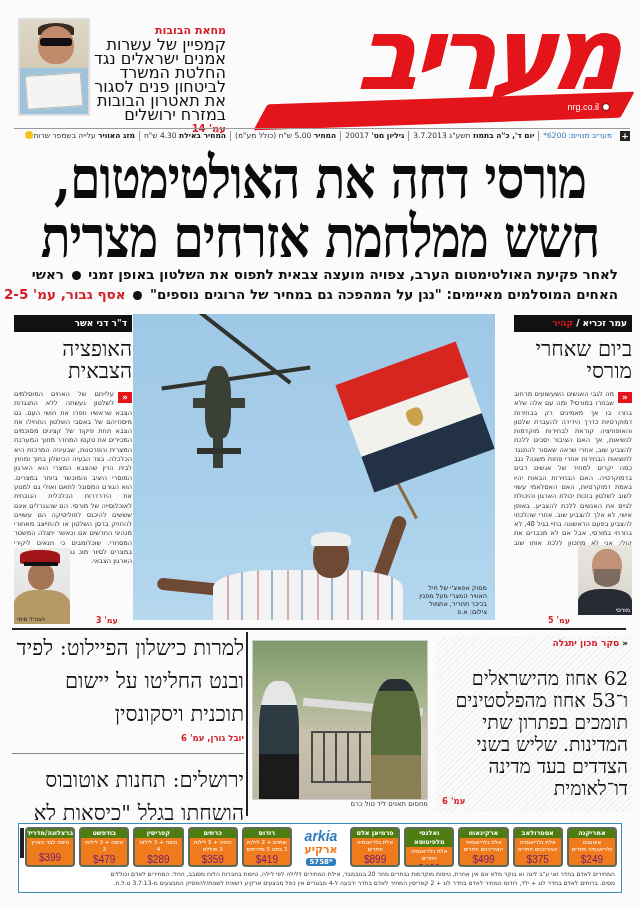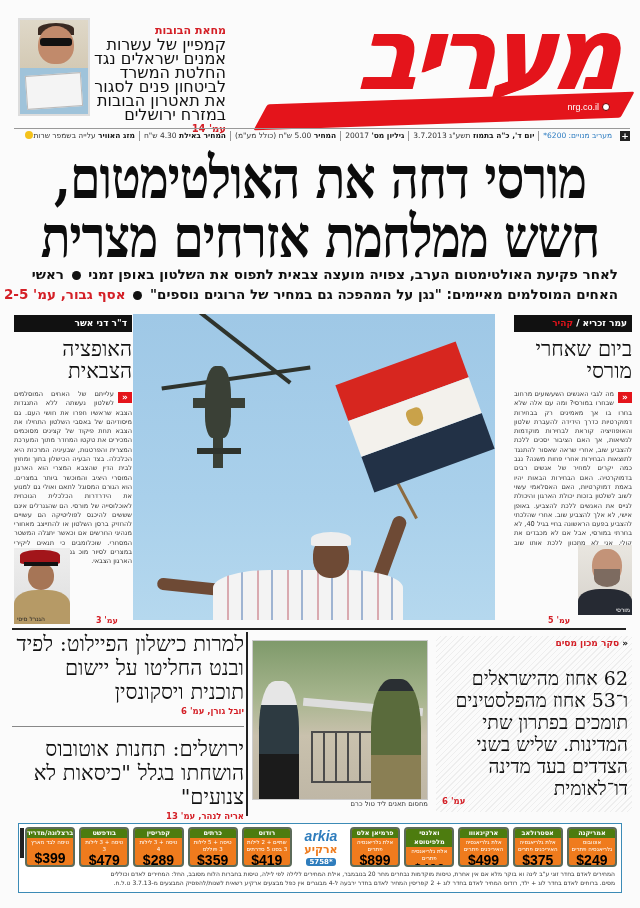--- a/index.html
+++ b/index.html
@@ -114,21 +114,21 @@
   .man-shirt { position:absolute; left: 80px; top: 256px; width: 190px; height: 60px; background: repeating-linear-gradient(90deg,#f3f3f3 0 14px,#d9aab0 14px 16px,#f3f3f3 16px 28px,#9fb4d2 28px 30px); border-radius: 30% 30% 0 0; }
   .man-head { position:absolute; left: 180px; top: 222px; width: 36px; height: 42px; border-radius: 45%; background:#6e4a35; }
   .man-cap { position:absolute; left: 178px; top: 218px; width: 40px; height: 14px; border-radius: 50% 50% 10% 10%; background:#eee; }
   .man-arm-r { position:absolute; left: 248px; top: 200px; width: 14px; height: 80px; background:#6e4a35; transform: rotate(20deg); border-radius: 8px; }
   .man-arm-l { position:absolute; left: 24px; top: 268px; width: 90px; height: 12px; background:#6e4a35; transform: rotate(6deg); border-radius: 8px; }
   .photo-caption { position:absolute; right: 8px; bottom: 4px; width: 78px; font-size: 6.5px; line-height: 8px; color:#222; text-align: right; }
 
   
   .divider-h { position: absolute; height: 2px; background: #222; }
   .left-stories { position:absolute; left: 12px; top: 632px; width: 232px; text-align: right; }
-  .story-title { font-family: "DejaVu Serif", serif; font-size: 21px; line-height: 24px; color:#111; }
+  .story-title { font-family: "DejaVu Serif", serif; font-size: 21px; line-height: 33px; color:#111; }
   .story-byline { color:#d41f26; font-weight: bold; font-size: 8.5px; margin-top: 2px; }
   .story-sep { height: 1px; background: #888; margin: 10px 0 10px; }
 
   .mid-photo { position:absolute; left: 252px; top: 640px; width: 176px; height: 160px; background: linear-gradient(180deg, #7f9a6b 0%, #a5b48c 35%, #c9c1ad 60%, #bfb7a6 100%); overflow:hidden; border: 1px solid #ccc; }
   .mid-photo .barrier { position:absolute; left: 50px; top: 62px; width: 120px; height: 8px; background:#ddd; transform: rotate(5deg); }
   .mid-photo .fence { position:absolute; left: 58px; top: 90px; width: 64px; height: 52px; border: 2px solid #4b4b4b; background: repeating-linear-gradient(90deg, transparent 0 10px, #4b4b4b 10px 12px); }
   .mid-photo .elder { position:absolute; left: 6px; top: 40px; width: 40px; height: 118px; background: linear-gradient(180deg,#e6e6e6 0 20%, #2d3a41 20% 62%, #1b1b1b 62%); border-radius: 40% 40% 0 0; }
   .mid-photo .soldier { position:absolute; left: 118px; top: 38px; width: 50px; height: 122px; background: linear-gradient(180deg,#2a2f33 0 10%, #5a6b3c 10% 62%, #8a7f54 62%); border-radius: 40% 40% 0 0; }
   .mid-caption { position:absolute; left: 252px; top: 800px; width: 176px; font-size: 6.8px; text-align: right; color:#333; background: #fbfbfb; }
 
@@ -139,21 +139,21 @@
   .right-page { color:#d41f26; font-weight:bold; font-size: 8.5px; position:absolute; left: 6px; bottom: 6px; }
 
   .vdivider { position:absolute; width: 2px; background:#222; }
 
   
   .ad { position:absolute; left: 18px; top: 823px; width: 604px; height: 70px; border: 1px solid #3c8bb6; background:#fff; }
   .ad-row { position:absolute; left: 6px; top: 3px; width: 592px; height: 40px; display:flex; flex-direction: row; gap: 4px; align-items: stretch; }
   .deal { width: 52px; background: #ef7b1d; border: 2px solid #5c6b5a; border-radius: 4px; display:flex; flex-direction: column; align-items: center; overflow:hidden; }
   .deal-dest { width: 100%; background:#4d7c0f; color:#fff; font-size: 6.5px; text-align:center; line-height: 9px; font-weight: bold; }
   .deal-desc { color:#fff; font-size: 5.5px; line-height: 6.5px; text-align:center; padding: 1px 2px; flex: 1; }
-  .deal-price { color:#000000; font-size: 14px; font-weight: bold; line-height: 14px; font-family: "Liberation Sans", sans-serif; direction: ltr; }
+  .deal-price { color:#701a75; font-size: 10px; font-weight: normal; line-height: 14px; font-family: "Liberation Sans", sans-serif; direction: ltr; }
   .ad-logo { width: 52px; display:flex; flex-direction: column; align-items: center; justify-content: center; }
   .ad-logo .brand { color:#2f7dbd; font-weight: bold; font-size: 14px; font-style: italic; line-height: 14px; font-family: "Liberation Sans", sans-serif; }
   .ad-logo .brand-he { color:#ef7b1d; font-weight: bold; font-size: 11px; line-height: 13px; }
   .ad-logo .phone { background:#2f7dbd; color:#fff; font-size: 7px; padding: 0 3px; border-radius: 3px; margin-top: 2px; font-weight: bold; }
   .ad-fine { position:absolute; right: 6px; top: 45px; width: 592px; font-size: 6px; line-height: 9px; color:#333; text-align: right; white-space: nowrap; overflow: hidden; }
   .ad-side { position:absolute; left: 1px; top: 4px; width: 4px; height: 30px; background:#222; }
 </style>
 </head>
 <body>
 
@@ -253,20 +253,24 @@
       <div class="stripe w">
           <div class="eagle"></div>
         </div>
       <div class="stripe b"></div>
     </div>
     <div class="man-arm-r"></div>
     <div class="man-arm-l"></div>
     <div class="man-shirt"></div>
     <div class="man-head"></div>
     <div class="man-cap"></div>
+    <div class="photo-caption">
+      <div>מסוק אפאצ'י של חיל האוויר המצרי מעל מפגין בכיכר תחריר, אתמול</div>
+      <div>צילום: א.פ</div>
+    </div>
   </div>
 
   <div class="divider-h" style="left: 12px; top: 628px; width: 614px; height: 2px;"></div>
   <div class="vdivider" style="left: 246px; top: 632px; height: 184px;"></div>
 
   <div class="left-stories">
     <div>
       <div class="story-title">למרות כישלון הפיילוט: לפיד ובנט החליטו על יישום תוכנית ויסקונסין</div>
       <div class="story-byline">יובל גורן, עמ' 6</div>
     </div>
@@ -279,21 +283,21 @@
 
   <div class="mid-photo">
     <div class="barrier"></div>
     <div class="fence"></div>
     <div class="elder"></div>
     <div class="soldier"></div>
   </div>
   <div class="mid-caption">מחסום תאנים ליד טול כרם</div>
 
   <div class="right-story">
-    <div class="right-kicker"><span class="chev">«</span><span>סקר מכון מסים</span></div>
+    <div class="right-kicker"><span class="chev">«</span><span>סקר מכון יתגלה</span></div>
     <div class="right-title">62 אחוז מהישראלים ו־53 אחוז מהפלסטינים תומכים בפתרון שתי המדינות. שליש בשני הצדדים בעד מדינה דו־לאומית</div>
     <div class="right-page">עמ' 6</div>
   </div>
 
   <div class="ad">
     <div class="ad-side"></div>
     <div class="ad-row">
       <div class="deal">
         <div class="deal-dest">אמריקנה</div>
         <div class="deal-desc">אוטובוס גלריאנסיה פתרים</div>

